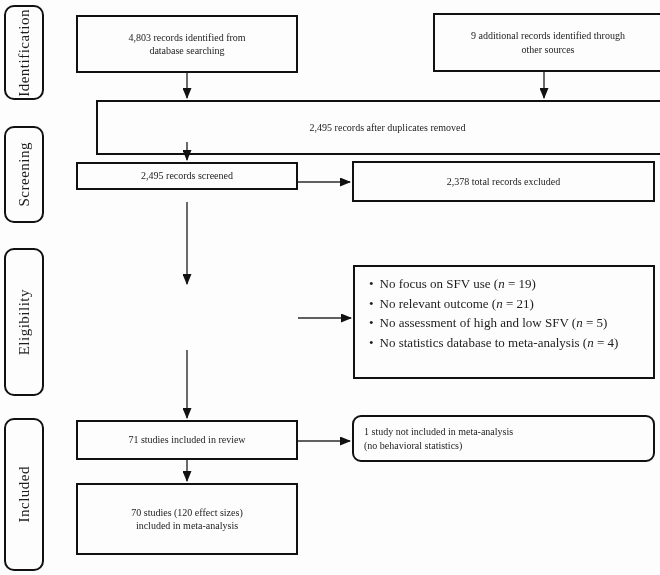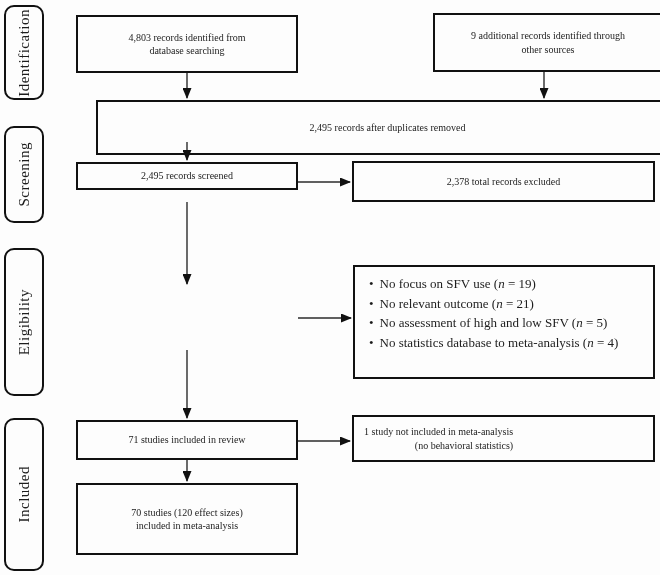--- a/index.html
+++ b/index.html
@@ -15,21 +15,21 @@
   .stage span{
     writing-mode:vertical-rl;transform:rotate(180deg);
     font-size:15px;letter-spacing:.5px;white-space:nowrap;
   }
   .box{
     position:absolute;border:2px solid #111;background:#fdfdfd;
     display:flex;align-items:center;justify-content:center;
     font-size:10px;line-height:1.35;text-align:center;
     white-space:pre-line;box-sizing:border-box;padding:2px 6px;
   }
-  .box.left-align{justify-content:flex-start;text-align:right;padding-left:10px;}
+  .box.left-align{justify-content:flex-start;text-align:left;padding-left:10px;border-radius:9px;}
   .reasons{
     position:absolute;border:2px solid #111;background:#fdfdfd;
     font-size:13px;line-height:1.5;text-align:left;
     box-sizing:border-box;padding:7px 8px 6px 8px;
   }
   .reasons .title{margin:0 0 1px 0;}
   .bullet-row{padding-left:6px;}
   .bullet-row::before{content:"\2022";margin-right:6px;}
   .ital{font-style:italic;}
   svg.arrows{position:absolute;left:0;top:0;width:660px;height:575px;pointer-events:none;}

